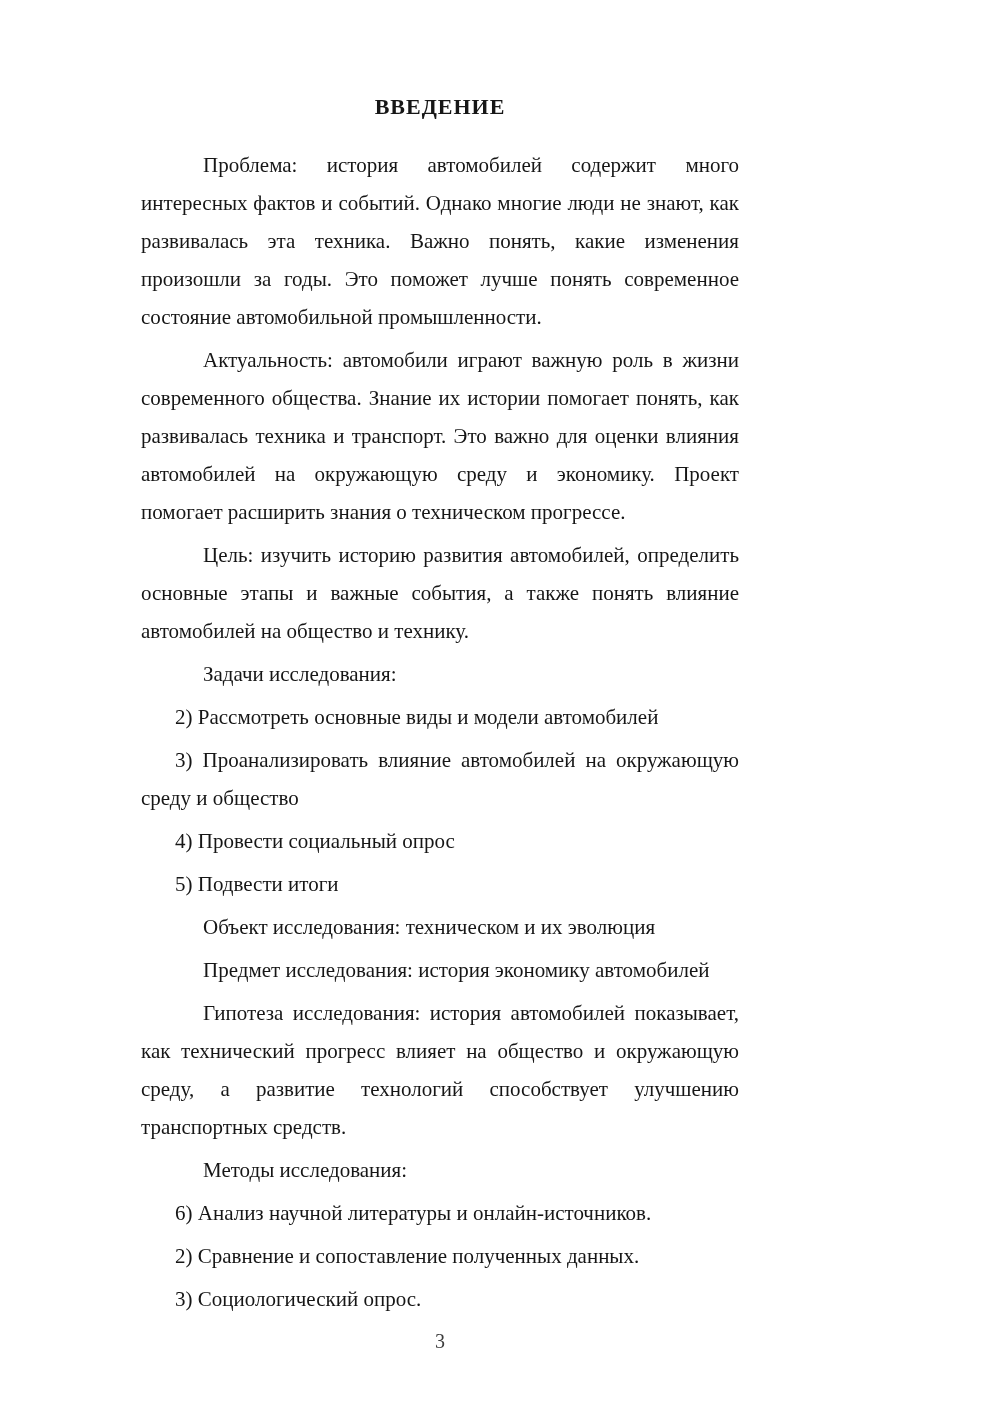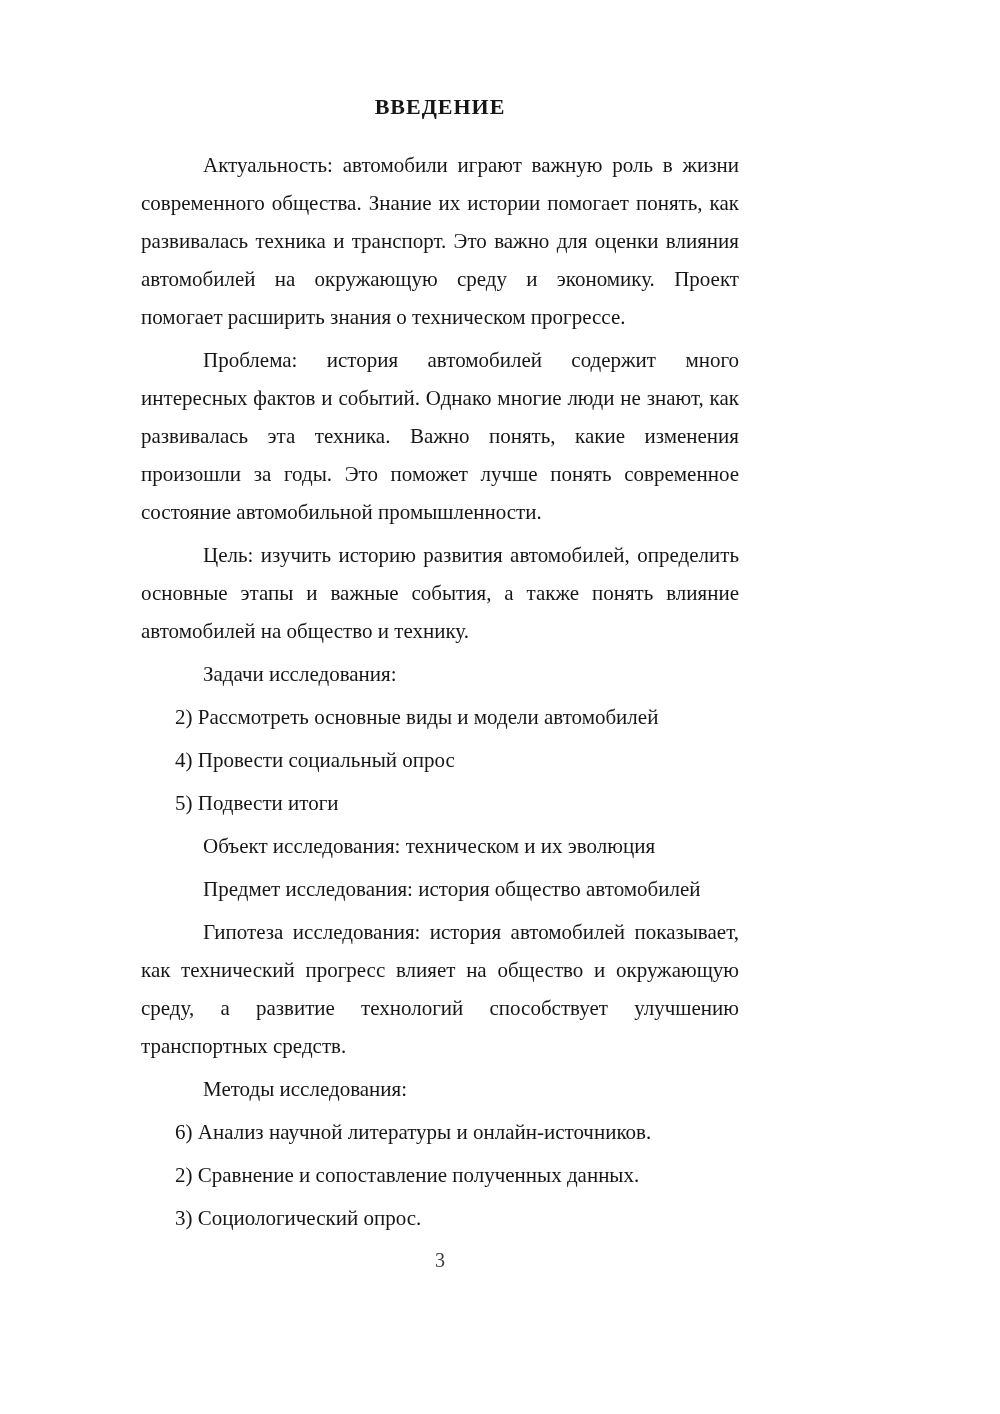--- a/index.html
+++ b/index.html
@@ -49,39 +49,40 @@
     color: #3d3d3d;
   }
 </style>
 </head>
 <body>
 
 <main class="page">
 
   <h1 class="doc-title">ВВЕДЕНИЕ</h1>
 
+  <p class="para">Проблема: история автомобилей содержит много интересных фактов и событий. Однако многие люди не знают, как развивалась эта техника. Важно понять, какие изменения произошли за годы. Это поможет лучше понять современное состояние автомобильной промышленности.</p>
+
   <p class="para">Актуальность: автомобили играют важную роль в жизни современного общества. Знание их истории помогает понять, как развивалась техника и транспорт. Это важно для оценки влияния автомобилей на окружающую среду и экономику. Проект помогает расширить знания о техническом прогрессе.</p>
-
-  <p class="para">Проблема: история автомобилей содержит много интересных фактов и событий. Однако многие люди не знают, как развивалась эта техника. Важно понять, какие изменения произошли за годы. Это поможет лучше понять современное состояние автомобильной промышленности.</p>
 
   <p class="para">Цель: изучить историю развития автомобилей, определить основные этапы и важные события, а также понять влияние автомобилей на общество и технику.</p>
 
   <p class="para">Задачи исследования:</p>
 
 
   <p class="list-item">2) Рассмотреть основные виды и модели автомобилей</p>
 
+  <p class="list-item">3) Проанализировать влияние автомобилей на окружающую среду и общество</p>
 
   <p class="list-item">4) Провести социальный опрос</p>
 
   <p class="list-item">5) Подвести итоги</p>
 
   <p class="para">Объект исследования: техническом и их эволюция</p>
 
-  <p class="para">Предмет исследования: история общество автомобилей</p>
+  <p class="para">Предмет исследования: история экономику автомобилей</p>
 
   <p class="para">Гипотеза исследования: история автомобилей показывает, как технический прогресс влияет на общество и окружающую среду, а развитие технологий способствует улучшению транспортных средств.</p>
 
   <p class="para">Методы исследования:</p>
 
   <p class="list-item">6) Анализ научной литературы и онлайн-источников.</p>
 
   <p class="list-item">2) Сравнение и сопоставление полученных данных.</p>
 
   <p class="list-item">3) Социологический опрос.</p>

